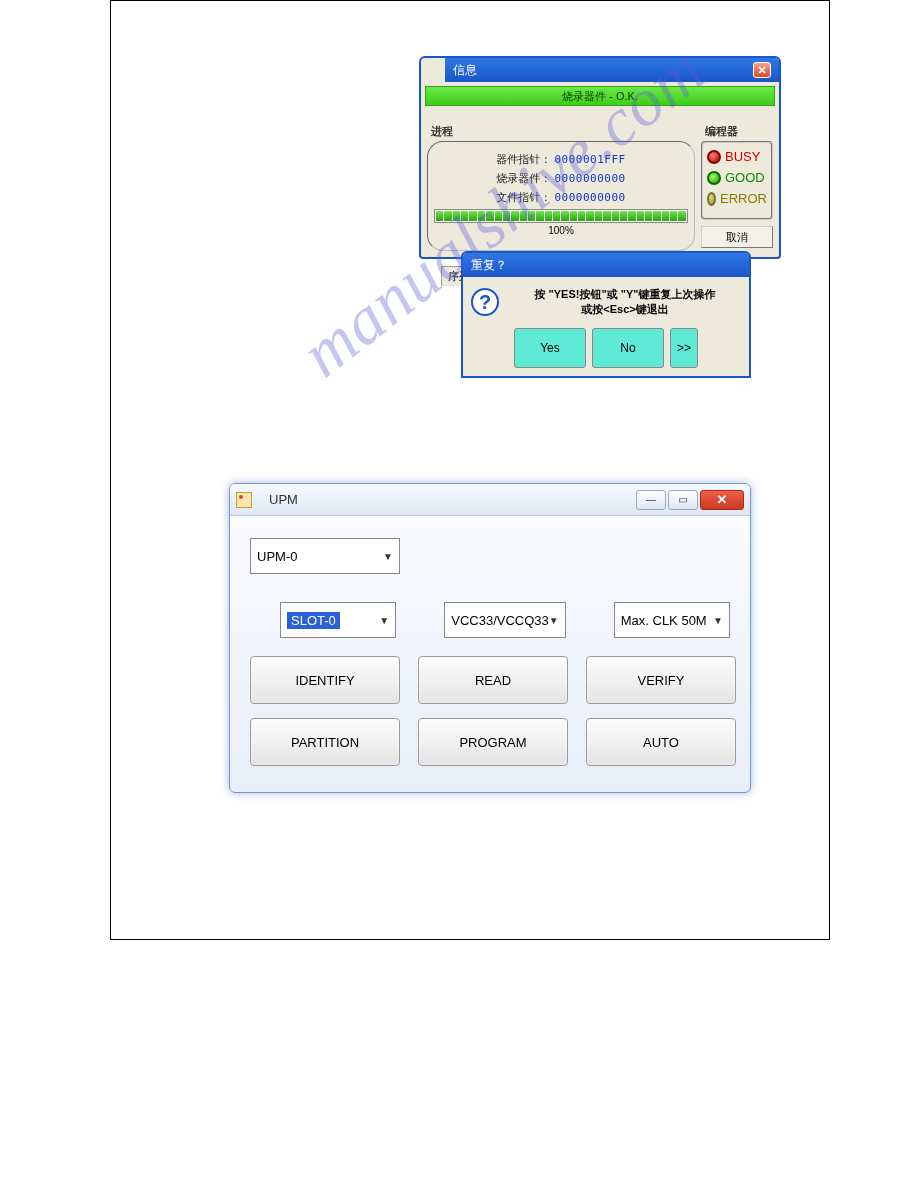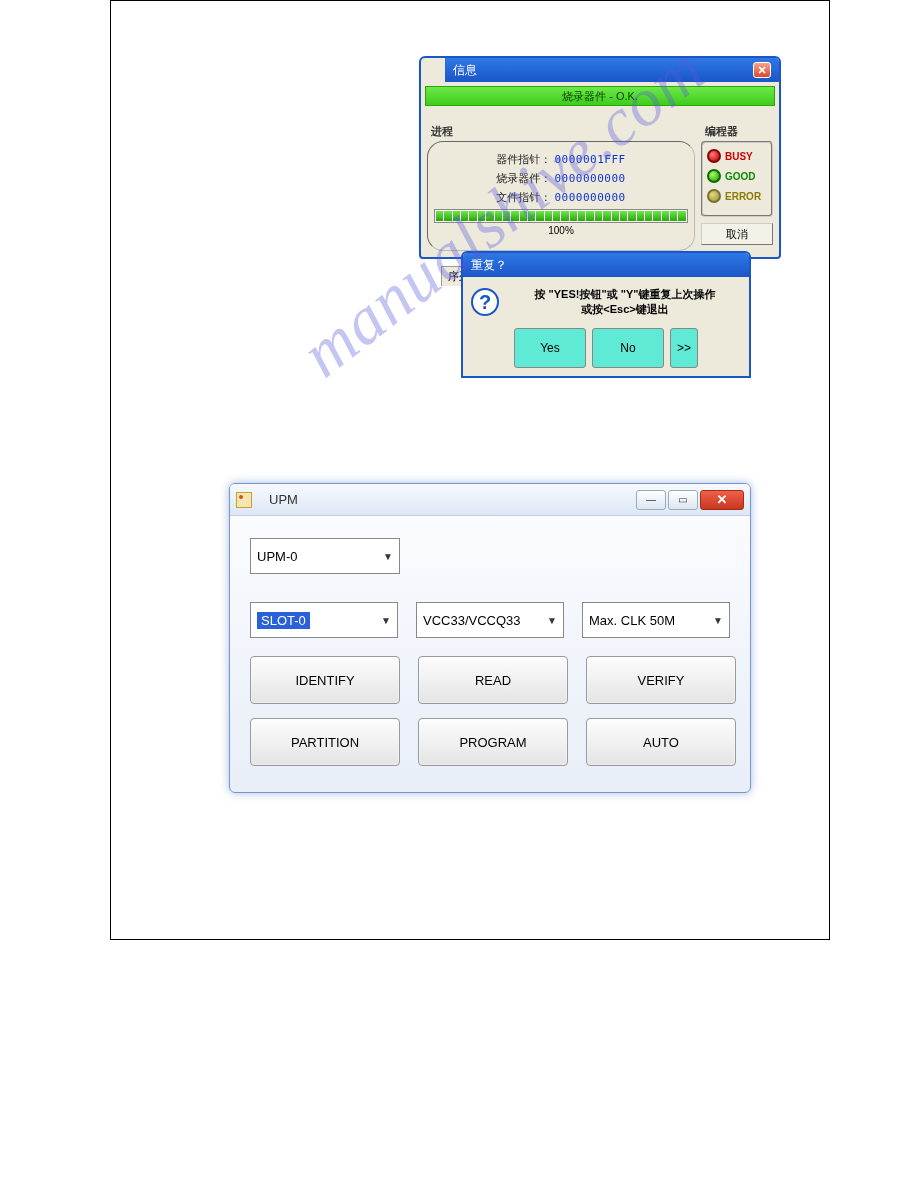--- a/index.html
+++ b/index.html
@@ -20,21 +20,21 @@
   .pbar { height: 14px; border: 1px solid #888; background: #fff; margin-top: 4px; display: flex; padding: 1px; gap: 1px; }
   .pbar .seg { flex: 1; background: linear-gradient(#6de84a,#2aa50a); }
   .pPercent { text-align: center; font-size: 10px; margin-top: 2px; }
   .prog-side { width: 72px; }
   .led-box { border: 2px groove #ccc; background: #edeadc; padding: 6px 4px; border-radius: 4px; }
   .led-row { display: flex; align-items: center; gap: 4px; margin-bottom: 6px; }
   .led { width: 14px; height: 14px; border-radius: 50%; border: 2px solid #888; }
   .led.red { background: radial-gradient(circle at 35% 35%, #ff7d7d, #a00); border-color:#800; }
   .led.green { background: radial-gradient(circle at 35% 35%, #a6ff6a, #1d9600); border-color:#0a6b00; }
   .led.yellow { background: radial-gradient(circle at 35% 35%, #e2da7a, #9c9040); border-color:#7a7030; }
-  .led-lbl { font-size: 10px; font-weight: bold; }
+  .led-lbl { font-size: 13px; font-weight: normal; }
   .led-lbl.r{color:#c00;} .led-lbl.g{color:#0a8a00;} .led-lbl.y{color:#8a7a00;}
   .cancel-btn { margin-top: 6px; width: 100%; height: 22px; border: 1px outset #ccc; background: #f4f2e8; font-size: 11px; cursor: pointer; }
 
   
   .seq-tab { position: absolute; left: 330px; top: 265px; font-size: 11px; border:1px solid #999; border-bottom:none; padding:2px 6px; background:#edeadc; }
   .confirm-win { position: absolute; left: 350px; top: 250px; width: 290px; border: 2px solid #1a56c8; border-radius: 6px 6px 0 0; background: #edeadc; }
   .confirm-title { height: 24px; background: linear-gradient(#2f78e6,#1a56c8); color:#fff; font-size:12px; padding:4px 8px; border-radius:4px 4px 0 0; }
   .confirm-body { padding: 10px 8px 8px; }
   .msg-row { display:flex; gap:10px; align-items:center; }
   .q-icon { width:28px; height:28px; border-radius:50%; border:2px solid #1a56c8; background:#fff; color:#1a56c8; font-size:20px; font-weight:bold; display:flex; align-items:center; justify-content:center; }
@@ -53,21 +53,21 @@
   .upm-icon::after{content:""; position:absolute; left:2px; top:2px; width:4px; height:4px; background:#d05020; border-radius:50%;}
   .upm-ctrls { margin-left:auto; display:flex; gap:2px; }
   .wctl { width:30px; height:20px; border:1px solid #9ab; background:linear-gradient(#fff,#dce6f2); border-radius:3px; display:flex; align-items:center; justify-content:center; font-size:10px; cursor:pointer; }
   .wctl.close { width:44px; background:linear-gradient(#f06048,#c83820); color:#fff; border-color:#a82810; font-weight:bold; font-size:13px; }
   .upm-body { padding: 22px 20px 26px; }
   .combo { height:26px; border:1px solid #888; background:#fff; font-size:13px; padding:17px 6px; display:flex; align-items:center; justify-content:space-between; cursor:pointer; }
   .combo .arr { font-size:10px; color:#333; }
   .combo.sel .txt { background:#2a60d8; color:#fff; padding:1px 4px; }
   .row1 { width:150px; margin-bottom:28px; }
   .row2 { display:flex; gap:18px; margin-bottom:18px; }
-  .row2 .combo { width:150px; }
+  .row2 .combo { width:150px;margin-left:30px; }
   .btn-grid { display:grid; grid-template-columns: repeat(3, 150px); gap:14px 18px; }
   .big-btn { height:48px; border:1px solid #9a9a9a; border-radius:4px; background:linear-gradient(#fdfdfd,#e4e4e4); font-size:13px; cursor:pointer; box-shadow: inset 0 0 2px #fff; }
 </style>
 </head>
 <body>
 
 <div class="page-frame">
 
   <div class="info-win">
     <div class="info-title">

